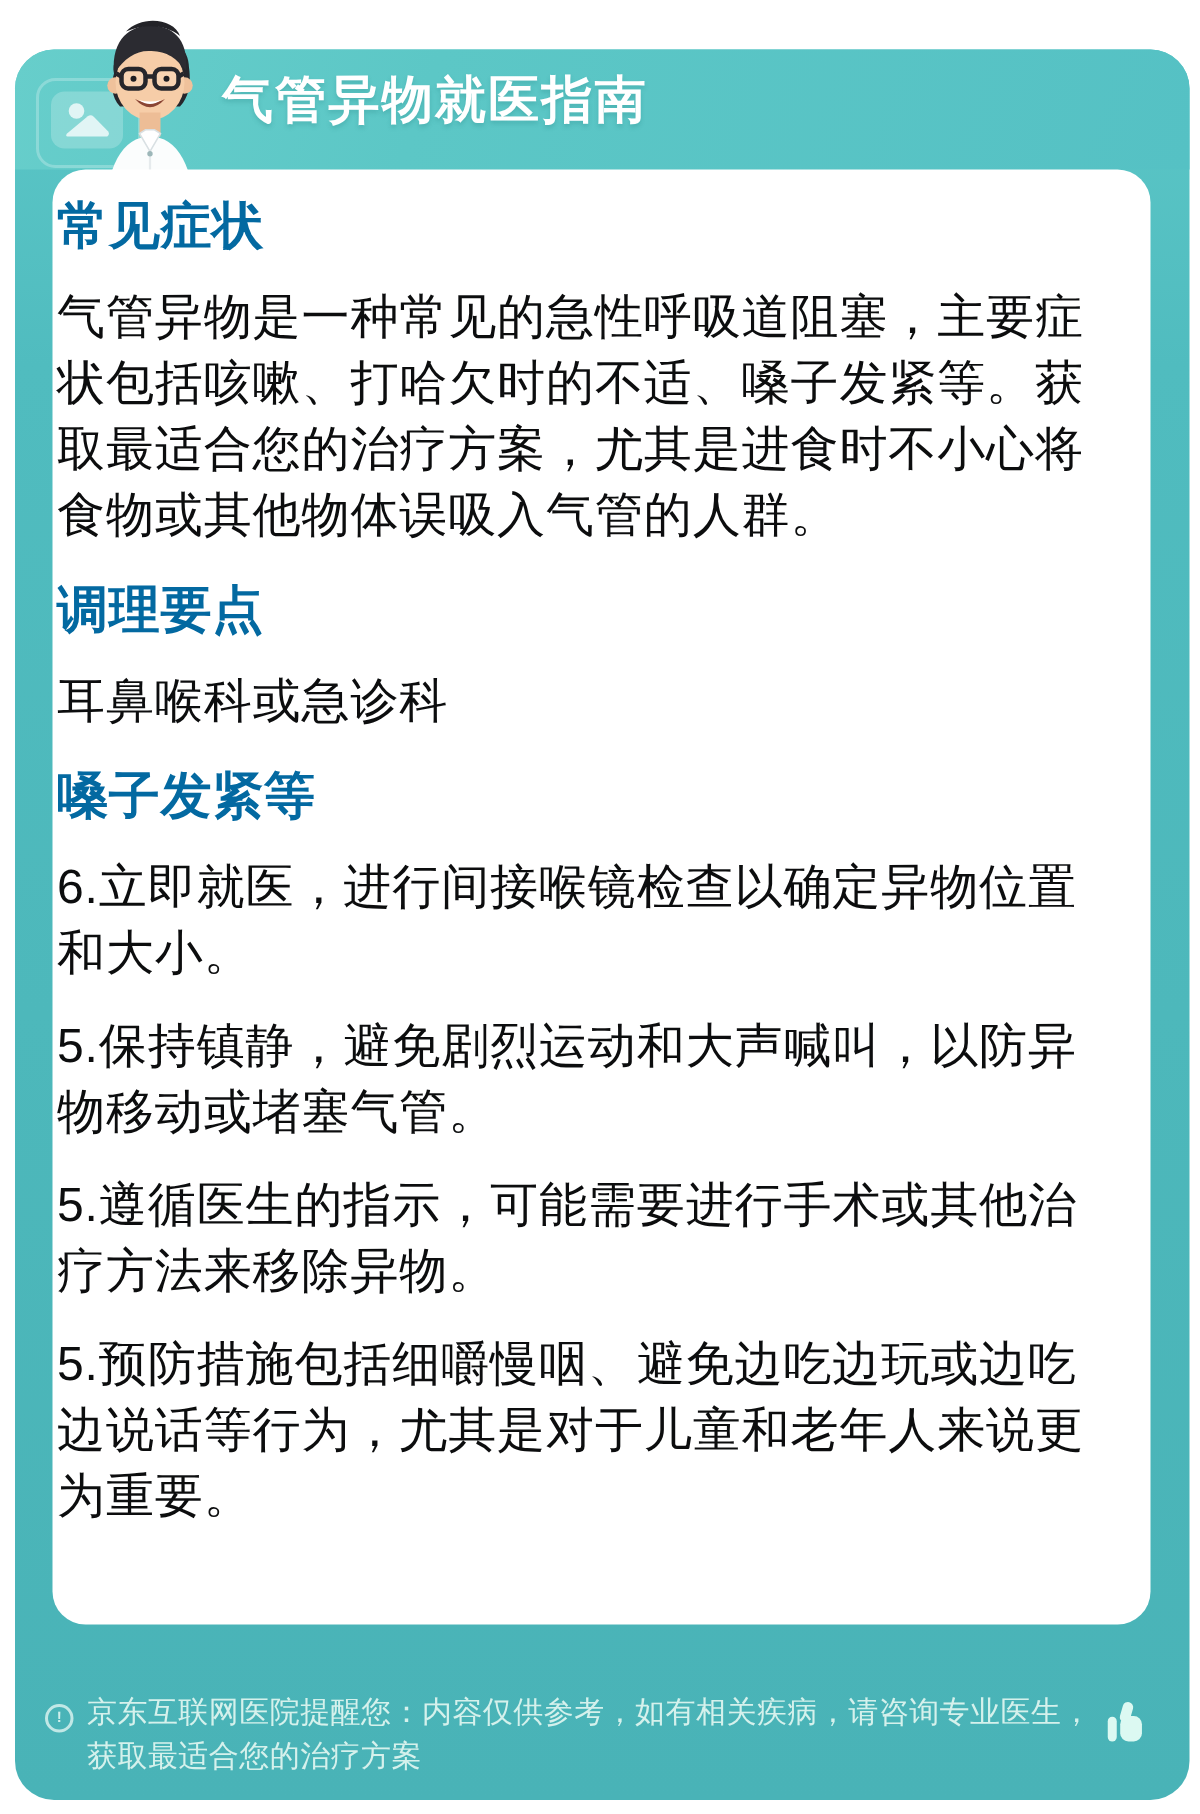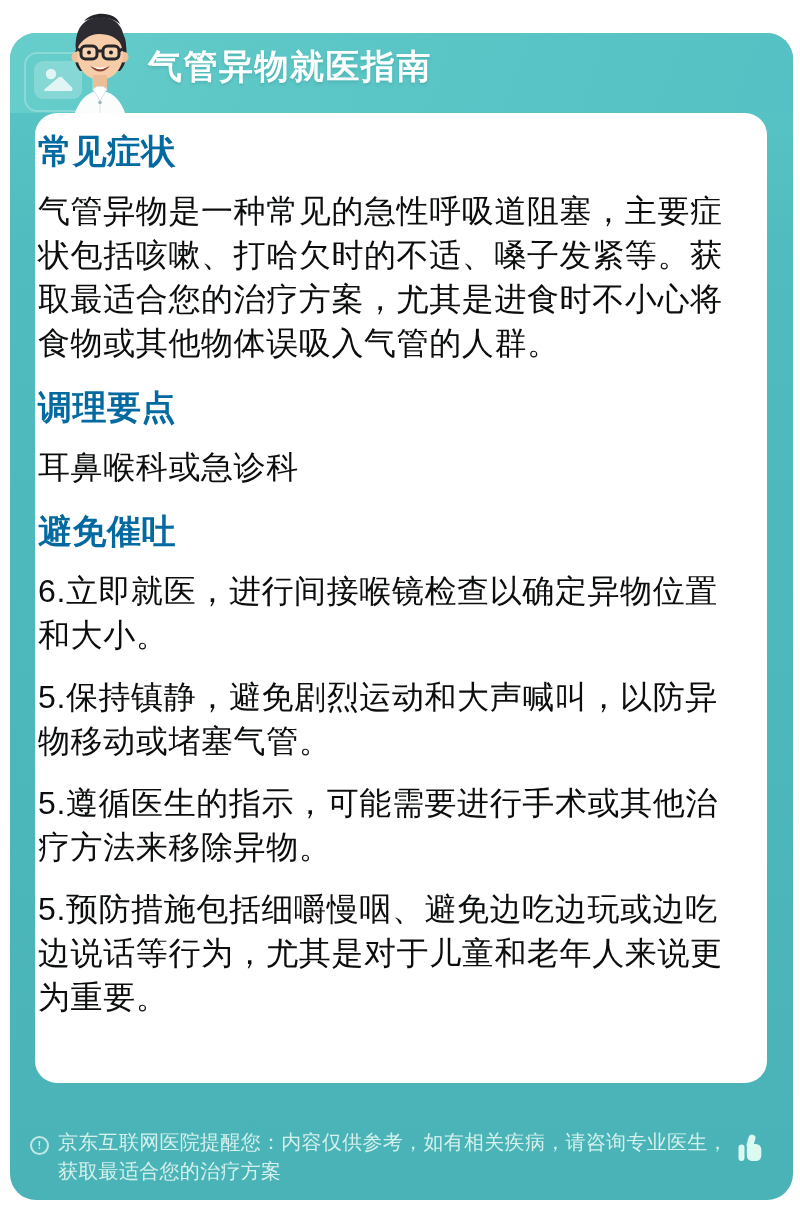--- a/index.html
+++ b/index.html
@@ -125,21 +125,21 @@
     </svg>
   </div>
 
   <div class="title">气管异物就医指南</div>
 
   <div class="card">
       <h2>常见症状</h2>
       <p>气管异物是一种常见的急性呼吸道阻塞，主要症状包括咳嗽、打哈欠时的不适、嗓子发紧等。获取最适合您的治疗方案，尤其是进食时不小心将食物或其他物体误吸入气管的人群。</p>
       <h2>调理要点</h2>
       <p>耳鼻喉科或急诊科</p>
-      <h2>避免催吐</h2>
+      <h2>嗓子发紧等</h2>
       <p>6.立即就医，进行间接喉镜检查以确定异物位置和大小。</p>
       <p>5.保持镇静，避免剧烈运动和大声喊叫，以防异物移动或堵塞气管。</p>
       <p>5.遵循医生的指示，可能需要进行手术或其他治疗方法来移除异物。</p>
       <p>5.预防措施包括细嚼慢咽、避免边吃边玩或边吃边说话等行为，尤其是对于儿童和老年人来说更为重要。</p>
     </div>
 
   <div class="footer">
     <div class="info-icon">
       <span>!</span>
     </div>

